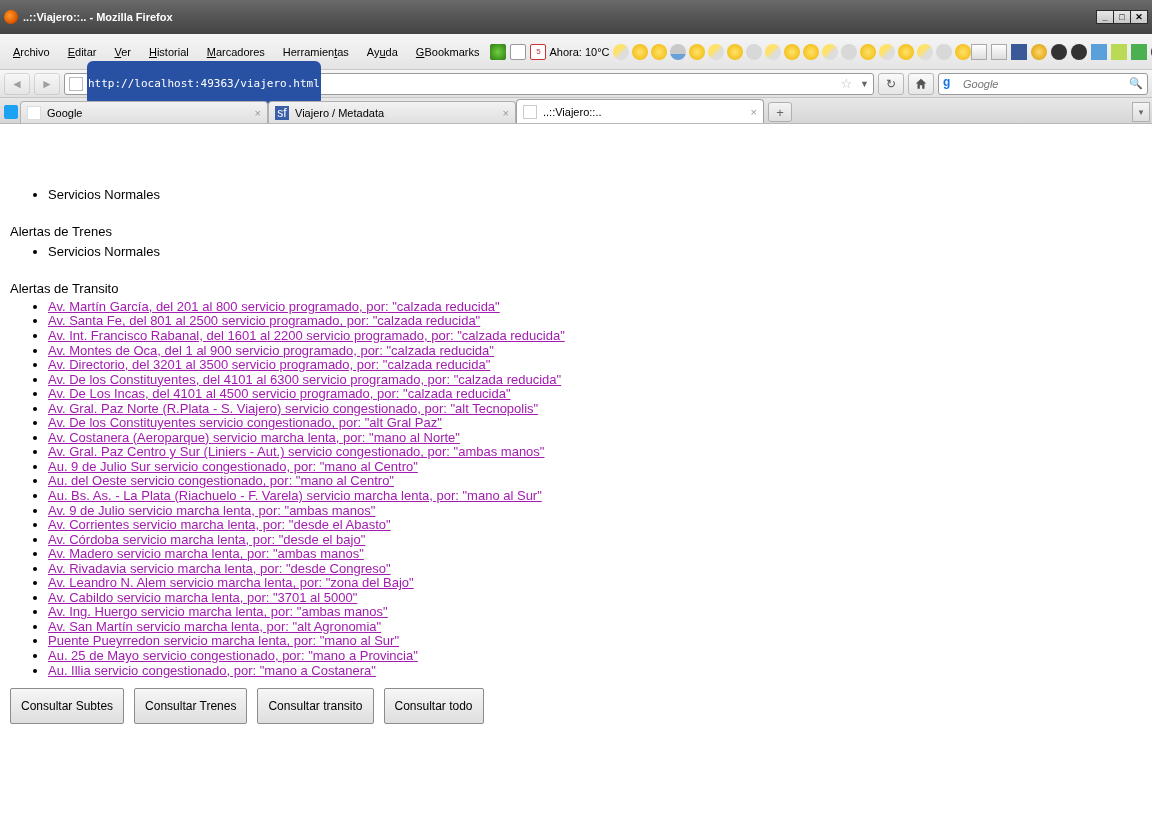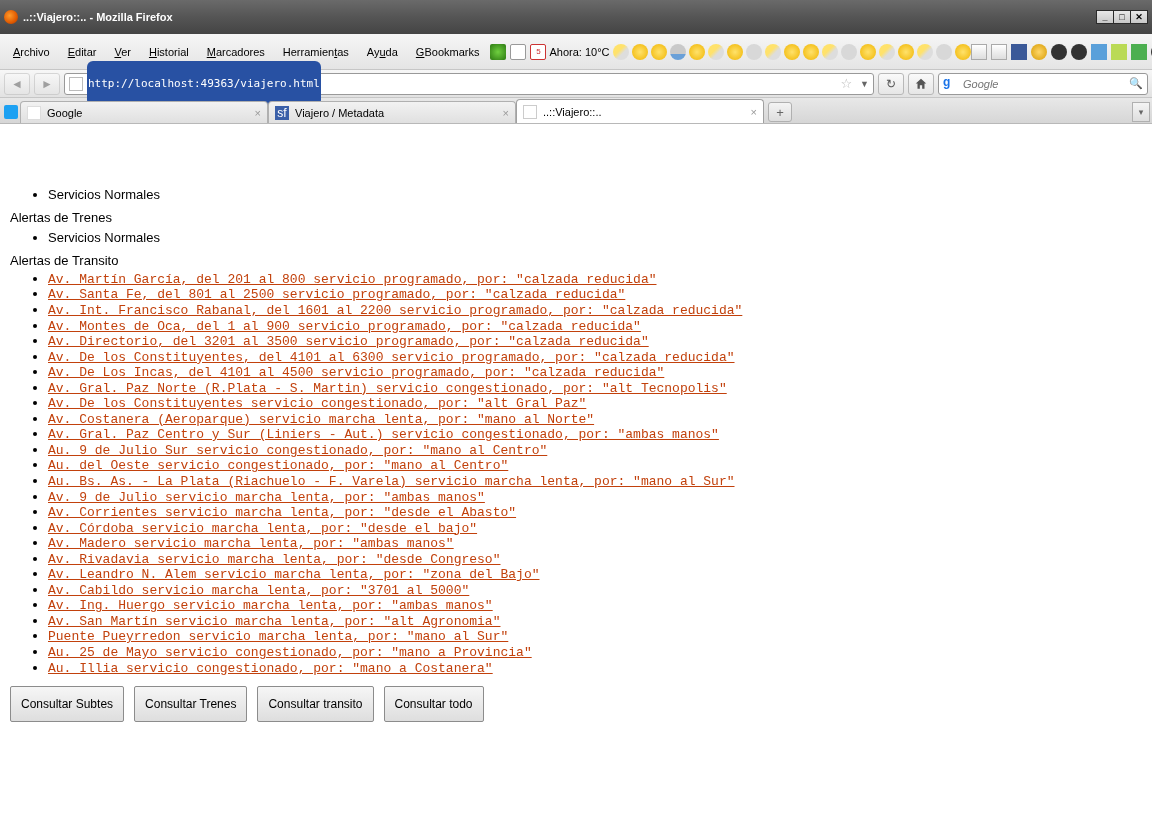--- a/index.html
+++ b/index.html
@@ -215,33 +215,32 @@
     cursor:pointer;
   }
   .viajero-btn.red{
     background: linear-gradient(#ff8d77 0%, #f04b2f 45%, #e83a1f 55%, #cc2a10 100%);
     border:1px solid #a52210;
     margin-left: 250px;
   }
   .section-title{
     font-size:13px; margin-top: 56px; margin-bottom: 4px;
   }
-  .section-title.smallgap{ margin-top: 6px;}
+  .section-title.smallgap{ margin-top: 20px;}
   ul.alerts{
     margin: 4px 0 2px 0;
     padding-left: 38px;
   }
   ul.alerts li{
     font-size:13px;
     line-height: 1.38;
   }
   ul.alerts.transit li a{
-    color:#c2410c;
+    color:#a21caf;
     text-decoration: underline;
-    font-family: Liberation Mono, monospace;
   }
   ul.alerts.transit li{line-height:1.12; font-size:13px;}
   .consult-row{
     margin-top: 10px;
     display:flex; gap: 10px;
   }
   .consult-btn{
     padding: 10px 10px;
     background: linear-gradient(#f6f6f6,#dedede);
     border:1px solid #8c8c8c;
@@ -375,21 +374,21 @@
 
   <div class="section-title smallgap">Alertas de Transito</div>
   <ul class="alerts transit" id="transito-list">
       <li><a href="#">Av. Martín García, del 201 al 800 servicio programado, por: "calzada reducida"</a></li>
       <li><a href="#">Av. Santa Fe, del 801 al 2500 servicio programado, por: "calzada reducida"</a></li>
       <li><a href="#">Av. Int. Francisco Rabanal, del 1601 al 2200 servicio programado, por: "calzada reducida"</a></li>
       <li><a href="#">Av. Montes de Oca, del 1 al 900 servicio programado, por: "calzada reducida"</a></li>
       <li><a href="#">Av. Directorio, del 3201 al 3500 servicio programado, por: "calzada reducida"</a></li>
       <li><a href="#">Av. De los Constituyentes, del 4101 al 6300 servicio programado, por: "calzada reducida"</a></li>
       <li><a href="#">Av. De Los Incas, del 4101 al 4500 servicio programado, por: "calzada reducida"</a></li>
-      <li><a href="#">Av. Gral. Paz Norte (R.Plata - S. Martin) servicio congestionado, por: "alt Tecnopolis"</a></li>
+      <li><a href="#">Av. Gral. Paz Norte (R.Plata - S. Viajero) servicio congestionado, por: "alt Tecnopolis"</a></li>
       <li><a href="#">Av. De los Constituyentes servicio congestionado, por: "alt Gral Paz"</a></li>
       <li><a href="#">Av. Costanera (Aeroparque) servicio marcha lenta, por: "mano al Norte"</a></li>
       <li><a href="#">Av. Gral. Paz Centro y Sur (Liniers - Aut.) servicio congestionado, por: "ambas manos"</a></li>
       <li><a href="#">Au. 9 de Julio Sur servicio congestionado, por: "mano al Centro"</a></li>
       <li><a href="#">Au. del Oeste servicio congestionado, por: "mano al Centro"</a></li>
       <li><a href="#">Au. Bs. As. - La Plata (Riachuelo - F. Varela) servicio marcha lenta, por: "mano al Sur"</a></li>
       <li><a href="#">Av. 9 de Julio servicio marcha lenta, por: "ambas manos"</a></li>
       <li><a href="#">Av. Corrientes servicio marcha lenta, por: "desde el Abasto"</a></li>
       <li><a href="#">Av. Córdoba servicio marcha lenta, por: "desde el bajo"</a></li>
       <li><a href="#">Av. Madero servicio marcha lenta, por: "ambas manos"</a></li>

